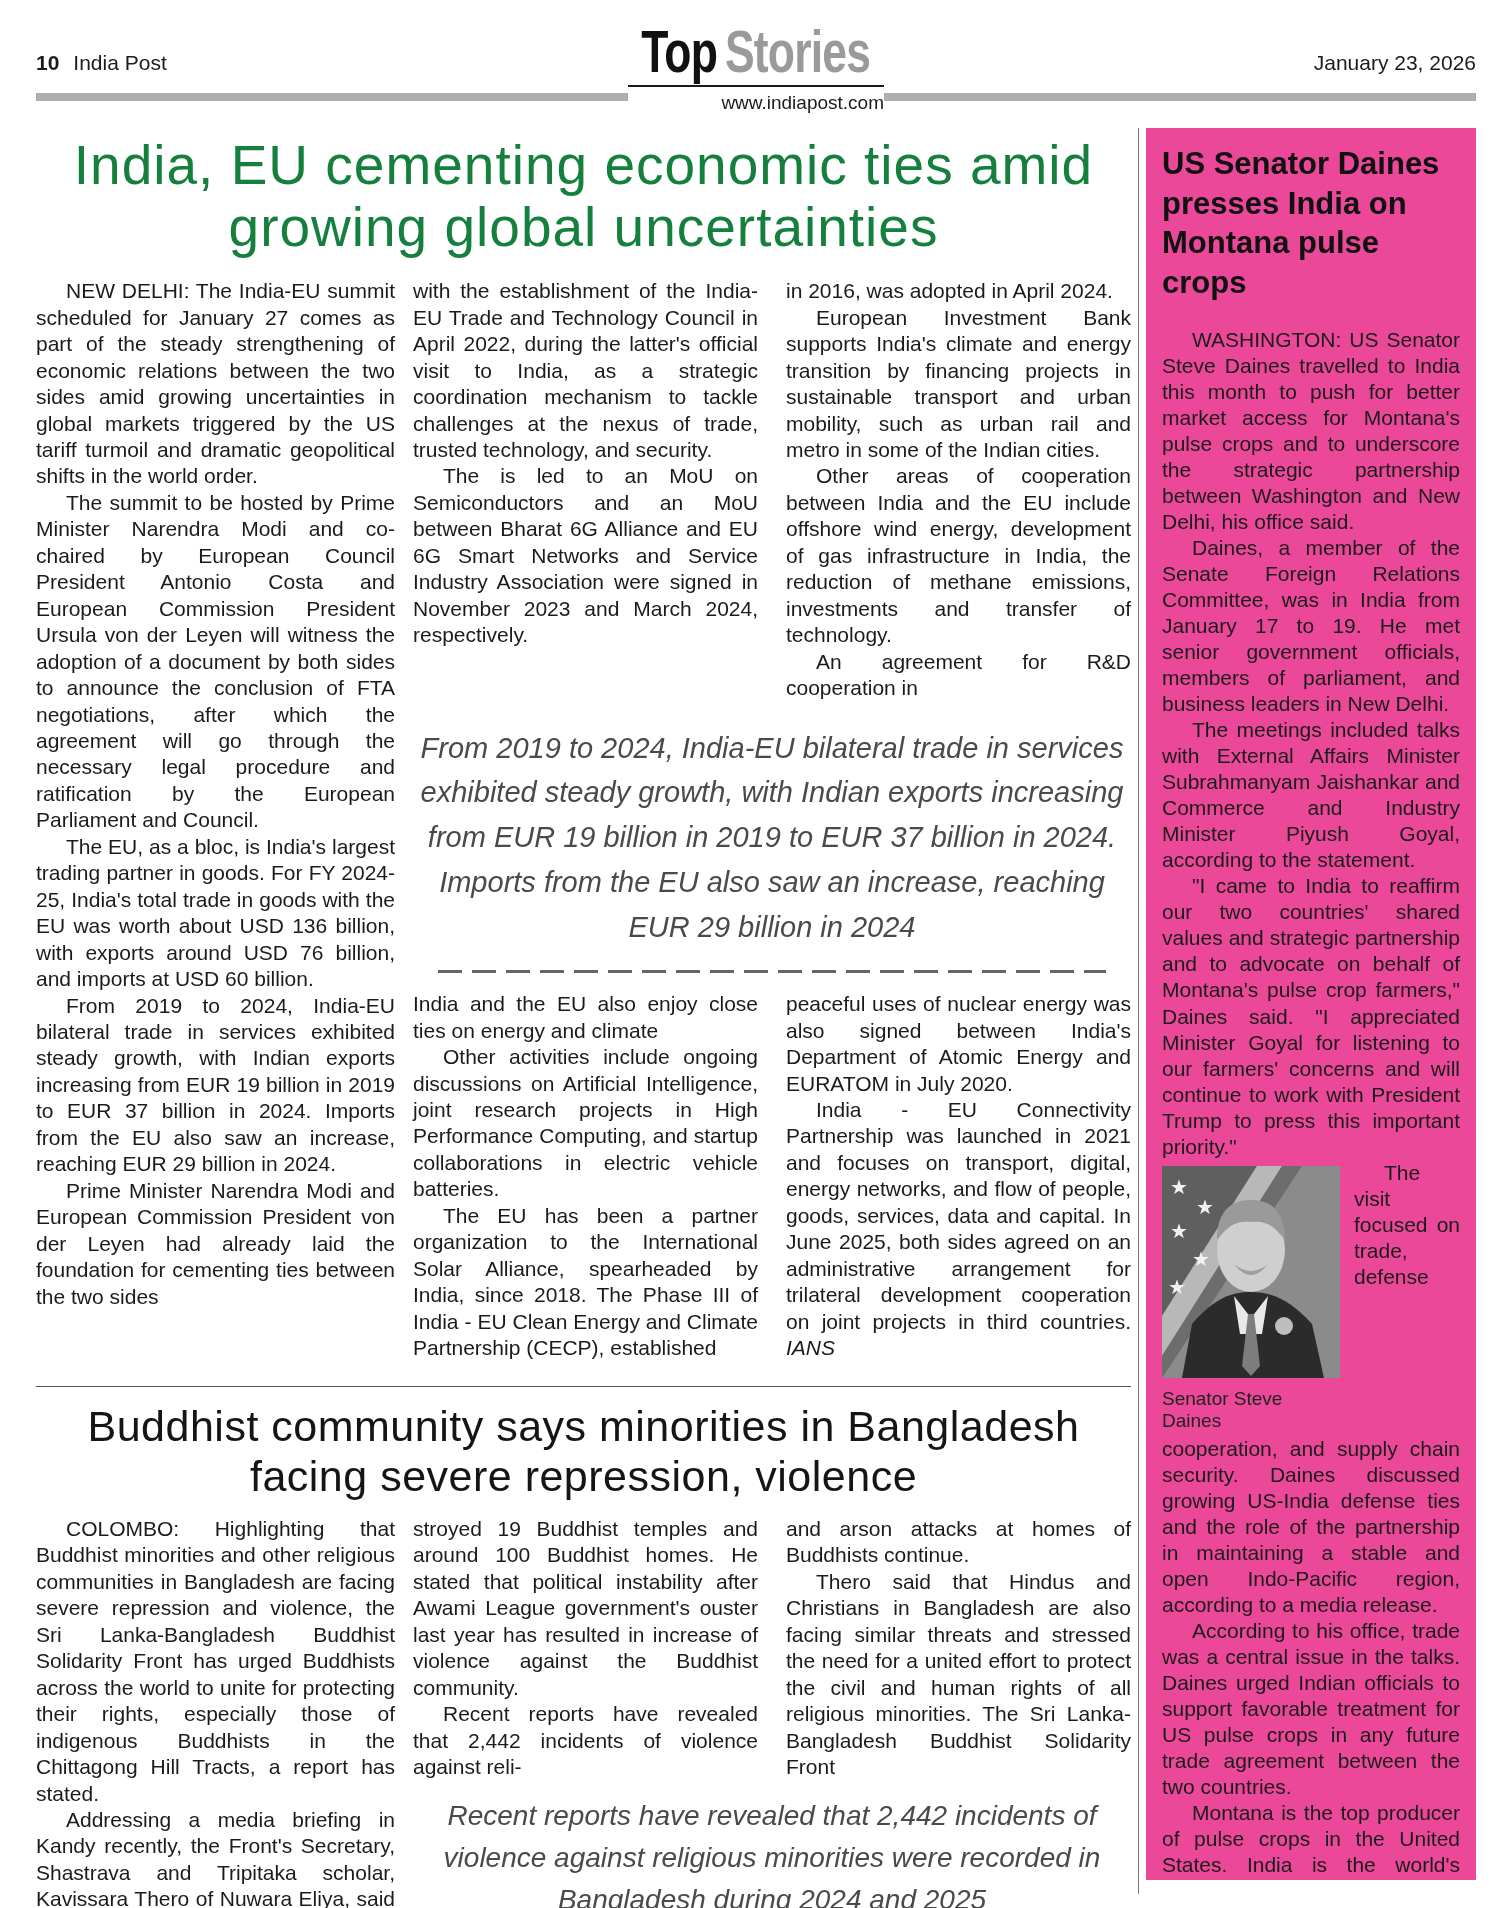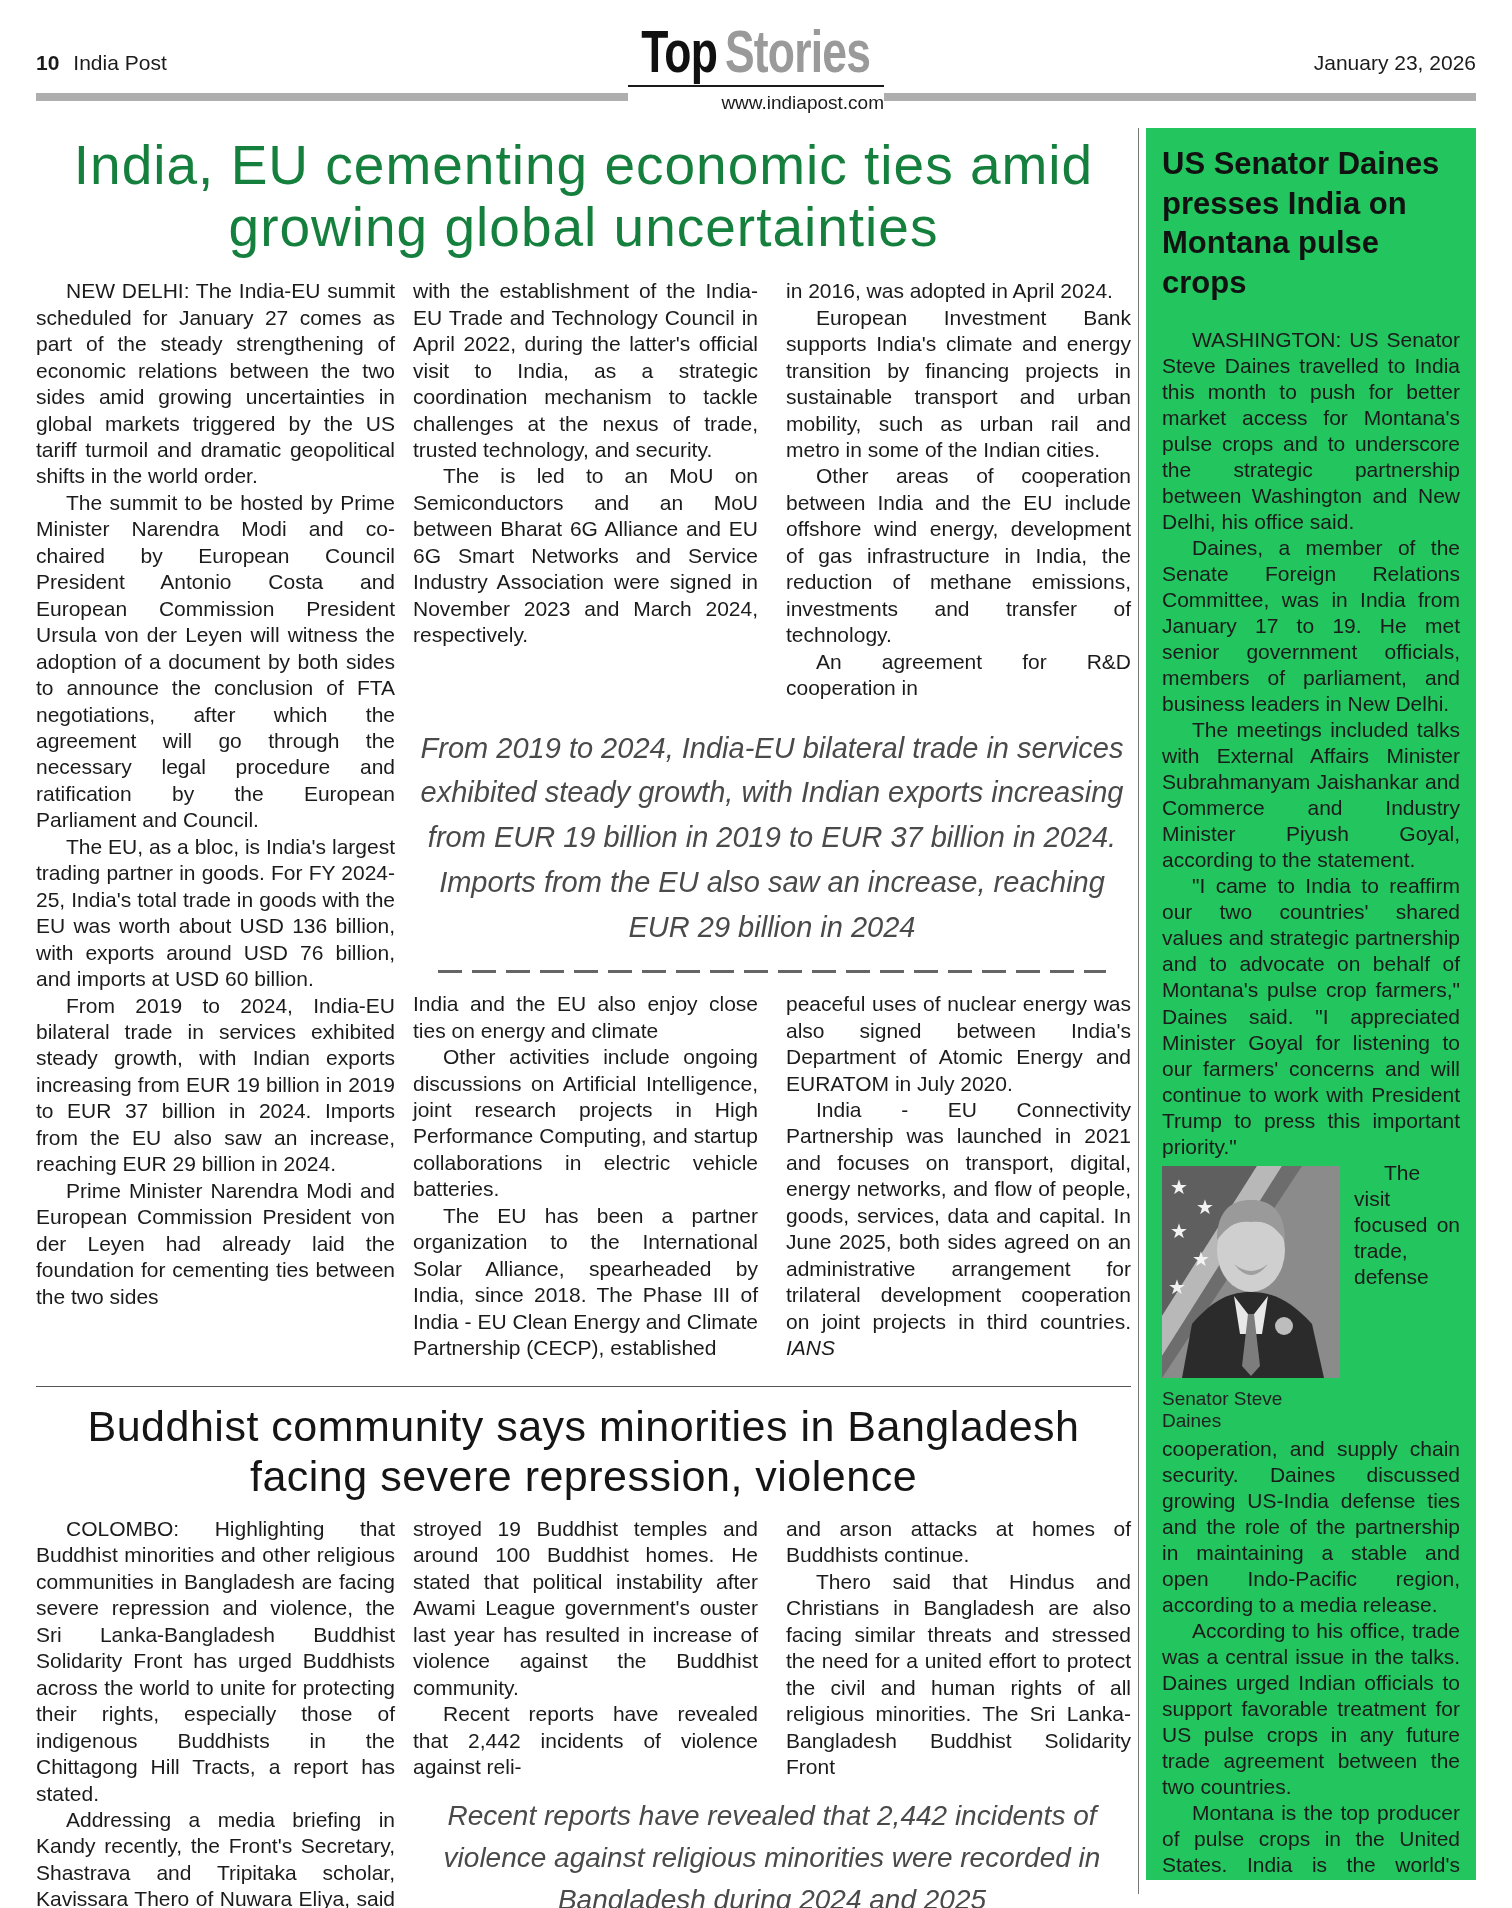--- a/index.html
+++ b/index.html
@@ -15,21 +15,21 @@
   .mast-top { color:#111111; }
   .mast-rest { color:#9a9a9a; margin-left:10px; }
   .rule-row { display:flex; margin-top:4px; }
   .bar { flex:1; height:8px; background:#aeaeae; margin-top:8px; }
   .center-block { width:256px; border-top:2px solid #1a1a1a; text-align:right; padding-top:5px; font-size:19px; }
 
   
   .content { display:flex; margin-top:14px; height:1766px; }
   .main-left { width:1095px; padding-right:7px; }
   .v-divider { width:1px; background:#777; }
-  .sidebar { width:330px; margin-left:7px; background:#22c55e; padding:16px 16px 14px 16px; box-sizing:border-box; height:1752px; overflow:hidden; }
+  .sidebar { width:330px; margin-left:7px; background:#ec4899; padding:16px 16px 14px 16px; box-sizing:border-box; height:1752px; overflow:hidden; }
 
   
   .headline1 { text-align:center; font-weight:400; font-size:55px; line-height:1.13; letter-spacing:1px; max-width:1030px; margin:6px auto 20px auto; color:#15803d; }
   .headline2 { text-align:center; font-weight:400; font-size:43px; line-height:1.18; letter-spacing:0.5px; max-width:1070px; margin:14px auto 14px auto; color:#151515; }
 
   
   .article-body { display:flex; gap:18px; }
   .col { flex:1; min-width:0; }
   .right-pair { flex:2; display:flex; flex-direction:column; min-width:0; }
   .pair-row { display:flex; gap:28px; }

